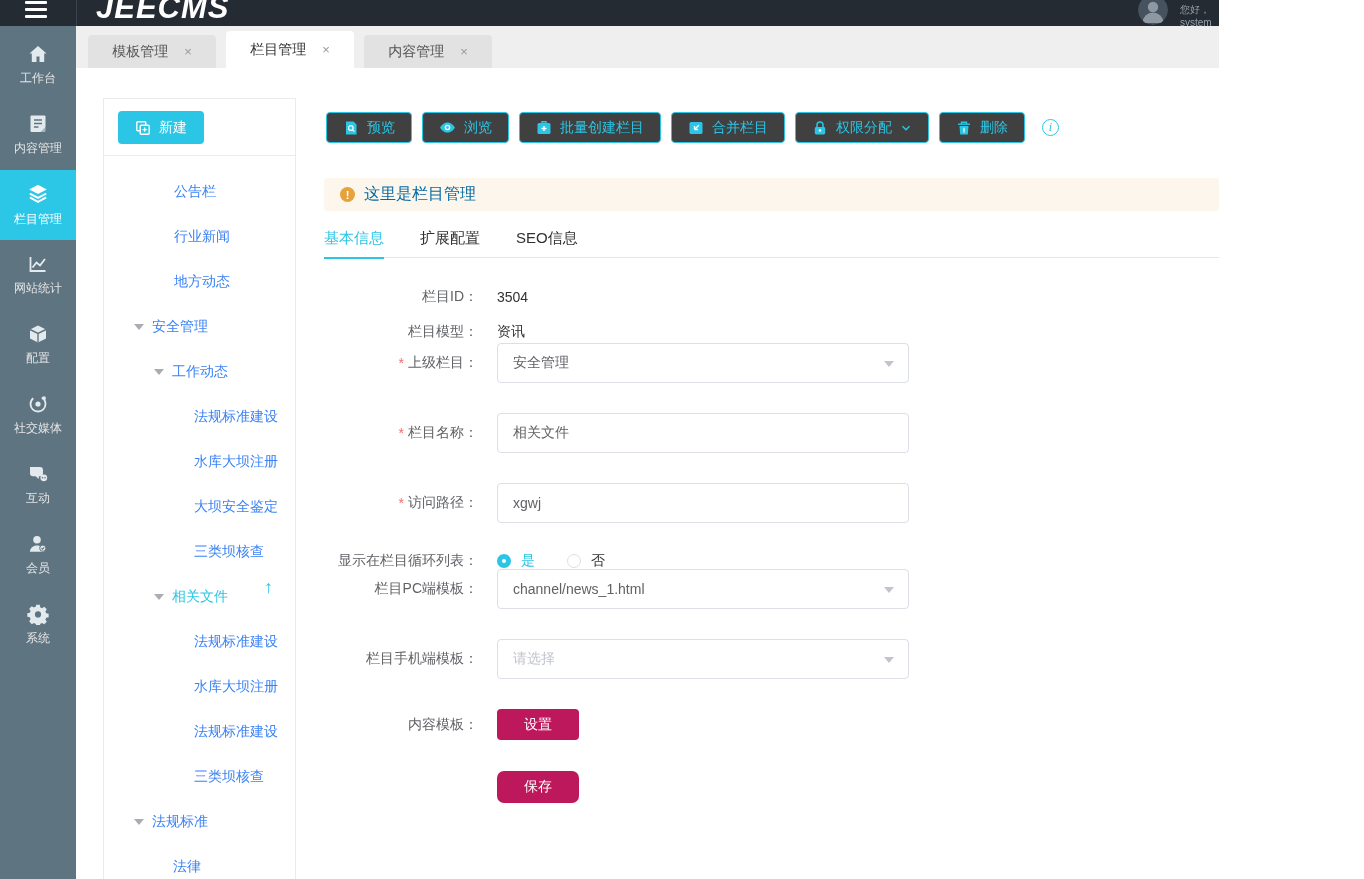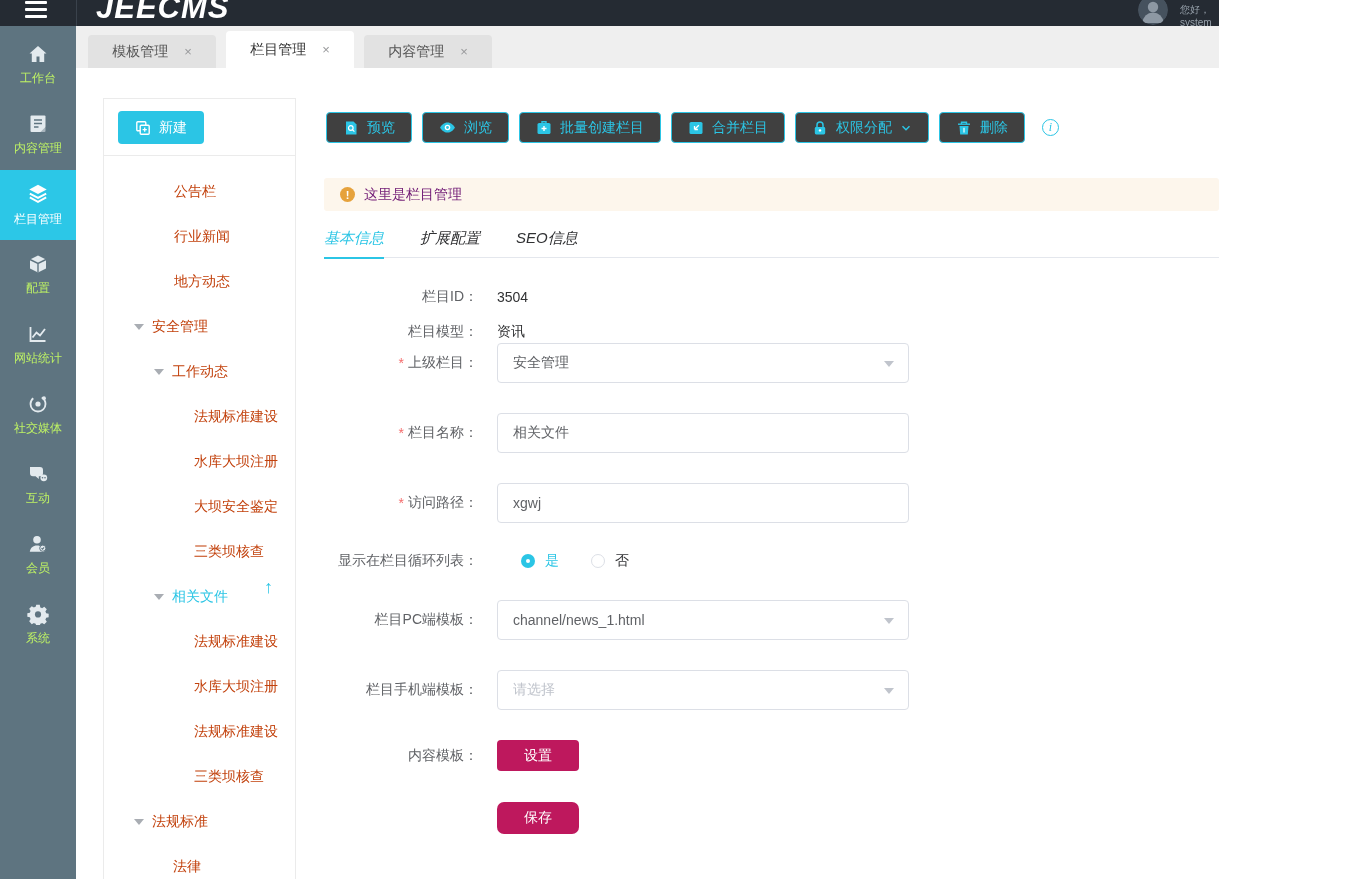--- a/index.html
+++ b/index.html
@@ -14,70 +14,70 @@
         font-style:italic;letter-spacing:1px;}
   .tb-avatar{position:absolute;left:1138px;top:-5px;width:30px;height:30px;border-radius:50%;overflow:hidden;cursor:pointer;}
   .tb-greet{position:absolute;left:1180px;top:3px;font-size:10px;color:#97a1ab;cursor:pointer;}
   .tb-chev{position:absolute;left:1289px;top:6px;}
   .tb-sep{position:absolute;left:1312px;top:2px;width:1px;height:20px;background:#4a535d;}
   .tb-bell{position:absolute;left:1334px;top:0;cursor:pointer;}
   
   .sidebar{position:absolute;left:0;top:26px;bottom:0;width:76px;background:#5e7480;padding-top:4px;
            box-sizing:border-box;z-index:30;}
   .side-item{height:70px;display:flex;flex-direction:column;align-items:center;justify-content:center;
-             gap:5px;color:#bef264;font-size:12px;cursor:pointer;}
+             gap:5px;color:#e5e5e5;font-size:12px;cursor:pointer;}
   .side-item svg{display:block;}
   .side-item.active{background:#2cc7e7;color:#fff;}
   
   .tabstrip{position:absolute;left:76px;right:0;top:26px;height:42px;background:#efefef;
             display:flex;align-items:flex-end;padding-left:12px;z-index:10;}
   .tab{width:128px;height:33px;background:#e2e2e2;border-radius:4px 4px 0 0;display:flex;align-items:center;
        justify-content:center;gap:16px;font-size:14px;color:#555;margin-right:10px;cursor:pointer;flex:none;}
   .tab .x{color:#98999b;font-size:13px;}
   .tab.active{background:#fff;height:37px;color:#333;}
   .content{position:absolute;left:76px;right:0;top:68px;bottom:0;background:#fff;}
   
   .tree-panel{position:absolute;left:103px;top:98px;bottom:0;width:193px;background:#fff;
               border:1px solid #ebebeb;border-bottom:none;box-sizing:border-box;z-index:5;}
   .tree-head{height:57px;border-bottom:1px solid #ebebeb;padding:12px 0 0 14px;box-sizing:border-box;}
   .btn-new{height:33px;background:#2bc5e5;color:#fff;border:none;border-radius:4px;padding:0 17px;
            font-size:14px;display:inline-flex;align-items:center;gap:8px;cursor:pointer;}
   .tree-list{padding-top:13px;}
-  .tree-item{position:relative;height:45px;display:flex;align-items:center;font-size:14px;color:#c2410c;
+  .tree-item{position:relative;height:45px;display:flex;align-items:center;font-size:14px;color:#3b82f6;
              cursor:pointer;box-sizing:border-box;}
   .caret{width:0;height:0;border-left:5px solid transparent;border-right:5px solid transparent;
          border-top:6px solid #a9adb3;margin-right:8px;flex:none;}
   .i-leaf1{padding-left:70px;} .i-p1{padding-left:30px;} .i-p2{padding-left:50px;}
   .i-leaf2{padding-left:69px;} .i-leaf3{padding-left:90px;}
   .tree-item.selected{color:#2bc5e5;}
   .up-arrow{position:absolute;left:160px;top:3px;color:#2bc5e5;font-size:18px;font-weight:bold;}
   
   .main{position:absolute;left:324px;top:96px;right:0;bottom:0;}
   .toolbar{position:absolute;top:16px;left:2px;display:flex;align-items:center;gap:10px;}
   .btn-o{height:31px;background:#404040;border:1px solid #2bc5e5;color:#2bc5e5;border-radius:4px;
          padding:0 16px;font-size:14px;display:inline-flex;align-items:center;gap:8px;cursor:pointer;box-sizing:border-box;}
   .info-i{margin-left:7px;width:17px;height:17px;border:1px solid #2bc5e5;border-radius:50%;color:#2bc5e5;
           font-style:italic;font-family:"Liberation Serif","DejaVu Serif",serif;font-size:12px;
           display:flex;align-items:center;justify-content:center;cursor:pointer;box-sizing:border-box;}
   .alert{position:absolute;top:82px;left:0;right:0;height:33px;background:#fdf6ec;border-radius:3px;
          display:flex;align-items:center;padding-left:16px;gap:9px;box-sizing:border-box;}
   .alert-icon{width:15px;height:15px;border-radius:50%;background:#e6a23c;color:#fff;font-size:11px;
               font-weight:bold;display:flex;align-items:center;justify-content:center;flex:none;}
-  .alert-text{color:#701a75;font-size:14px;}
+  .alert-text{color:#0369a1;font-size:16px;}
   .ftabs{position:absolute;top:133px;left:0;display:flex;gap:36px;z-index:2;}
-  .ftab{font-size:15px;color:#303133;padding-bottom:9px;cursor:pointer;font-style:italic;}
+  .ftab{font-size:15px;color:#303133;padding-bottom:9px;cursor:pointer;}
   .ftab.active{color:#2bc5e5;border-bottom:2px solid #2bc5e5;}
   .ftab-line{position:absolute;top:161px;left:0;right:0;height:1px;background:#e4e7ed;}
   
   .form{position:absolute;top:190px;left:0;}
   .frow{display:flex;align-items:center;}
   .r-text{height:22px;margin-bottom:13px;}
   .r-text2{height:22px;}
   .r-box{height:40px;margin-bottom:30px;}
-  .r-radio{height:16px;margin-bottom:31px;gap:24px;}
+  .r-radio{height:16px;}
   .r-btn{height:31px;margin-bottom:31px;}
   .r-save{height:32px;}
   .flabel{width:154px;display:flex;justify-content:flex-end;align-items:center;font-size:14px;color:#606266;flex:none;}
   .req{color:#f56c6c;margin-right:4px;}
   .fctrl{margin-left:19px;display:flex;align-items:center;}
   .val{font-size:14px;color:#303133;}
   .select{width:412px;height:40px;border:1px solid #dcdfe6;border-radius:4px;display:flex;align-items:center;
           padding:0 30px 0 15px;box-sizing:border-box;font-size:14px;color:#606266;position:relative;
           cursor:pointer;background:#fff;}
   .select.ph{color:#c0c4cc;}
@@ -147,32 +147,32 @@
     </div>
     <div class="side-item active">
       <svg width="24" height="24" viewBox="0 0 22 22" fill="#fff">
         <path d="M11 2.5 19 6.8 11 11.1 3 6.8z"></path>
         <path d="M3.5 10.6 11 14.6l7.5-4" fill="none" stroke="#fff" stroke-width="1.8"></path>
         <path d="M3.5 14.2 11 18.2l7.5-4" fill="none" stroke="#fff" stroke-width="1.8"></path>
         </svg>
       <span>栏目管理</span>
     </div>
     <div class="side-item">
+      <svg width="22" height="22" viewBox="0 0 22 22">
+        <path d="M3.5 4v14h15" fill="none" stroke="#e3eaee" stroke-width="1.8"></path>
+        <path d="M5.5 14.5 9.5 9.5l3.5 3 5-6.5" fill="none" stroke="#e3eaee" stroke-width="1.9"></path>
+        </svg>
+      <span>网站统计</span>
+    </div>
+    <div class="side-item">
       <svg width="22" height="22" viewBox="0 0 22 22" fill="#e3eaee">
         <path d="M11 2.5 19 6.5v9L11 19.5 3 15.5v-9z"></path>
         <path d="M3 6.5 11 10.5 19 6.5M11 10.5v9" stroke="#5e7480" stroke-width="1.4" fill="none"></path>
         </svg>
       <span>配置</span>
-    </div>
-    <div class="side-item">
-      <svg width="22" height="22" viewBox="0 0 22 22">
-        <path d="M3.5 4v14h15" fill="none" stroke="#e3eaee" stroke-width="1.8"></path>
-        <path d="M5.5 14.5 9.5 9.5l3.5 3 5-6.5" fill="none" stroke="#e3eaee" stroke-width="1.9"></path>
-        </svg>
-      <span>网站统计</span>
     </div>
     <div class="side-item">
       <svg width="22" height="22" viewBox="0 0 22 22">
         <circle cx="11" cy="11" r="7.5" fill="none" stroke="#e3eaee" stroke-width="1.8" stroke-dasharray="30 9"></circle>
         <circle cx="11" cy="11" r="2.6" fill="#e3eaee"></circle>
         <circle cx="17" cy="5.2" r="1.9" fill="#e3eaee"></circle>
         </svg>
       <span>社交媒体</span>
     </div>
     <div class="side-item">

